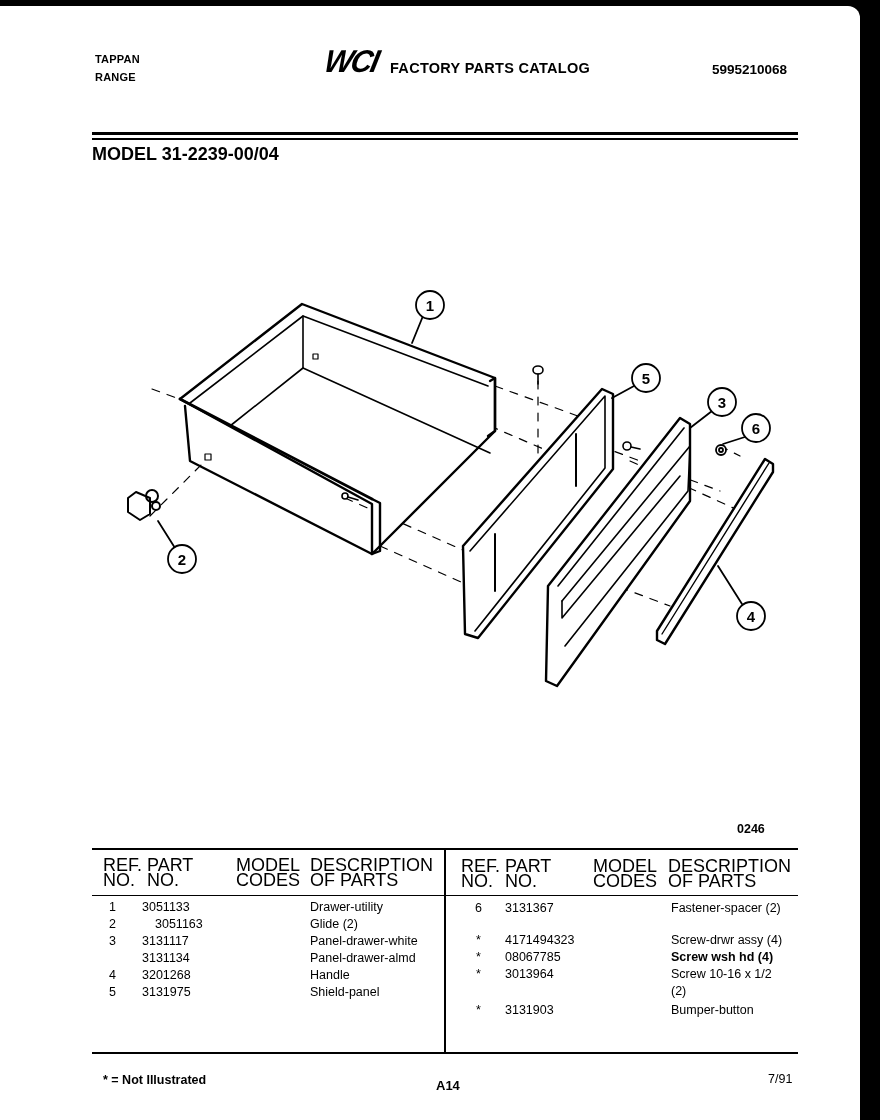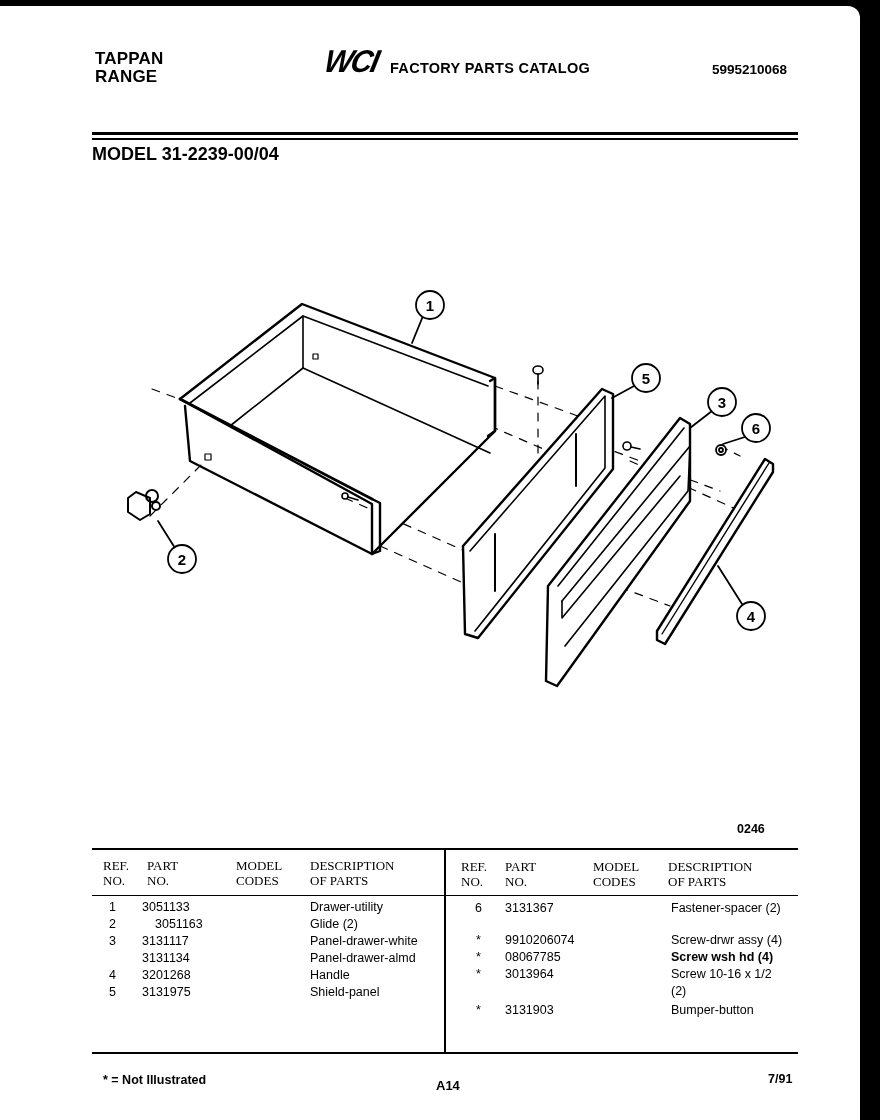--- a/index.html
+++ b/index.html
@@ -5,38 +5,38 @@
     html, body { margin: 0; padding: 0; }
     body {
       width: 880px; height: 1120px; background: #000; position: relative; overflow: hidden;
       font-family: "Liberation Sans", sans-serif; color: #000;
     }
     .page {
       position: absolute; left: 0; top: 6px; width: 860px; height: 1114px;
       background: #fff; border-top-right-radius: 12px;
     }
     .abs { position: absolute; }
-    .hdr-left { left: 95px; top: 44px; font-size: 17px; font-weight: bold; line-height: 18px; letter-spacing: 0.2px; }
+    .hdr-left { left: 95px; top: 44px; font-size: 11px; font-weight: bold; line-height: 18px; letter-spacing: 0.2px; }
     .logo { left: 325px; top: 40px; font-size: 30px; font-weight: 900; font-style: italic; letter-spacing: -2px; transform: skewX(-12deg) scaleY(1.05); line-height: 30px; }
     .catalog-title { left: 390px; top: 54px; font-size: 14.5px; font-weight: bold; letter-spacing: 0.3px; }
     .catalog-no { left: 712px; top: 56px; font-size: 13.5px; font-weight: bold; }
     .rule-thick { left: 92px; top: 126px; width: 706px; height: 3px; background: #000; }
     .rule-thin { left: 92px; top: 132px; width: 706px; height: 2px; background: #000; }
     .model { left: 92px; top: 138px; font-size: 18px; font-weight: bold; }
     .diagram { left: 110px; top: 270px; width: 700px; height: 430px; }
     .fig-no { left: 737px; top: 816px; font-size: 12.5px; font-weight: bold; }
     .tbl-top { left: 92px; top: 842px; width: 706px; height: 2px; background: #000; }
     .tbl-hdr-line { left: 92px; top: 889px; width: 706px; height: 1px; background: #000; }
     .tbl-bottom { left: 92px; top: 1046px; width: 706px; height: 2px; background: #000; }
     .tbl-div { left: 444px; top: 843px; width: 2px; height: 204px; background: #000; }
-    .th { font-size: 13px; line-height: 15px; font-family: Liberation Serif, serif; }
+    .th { font-size: 18px; line-height: 15px; }
     .td { font-size: 12.5px; line-height: 17px; }
     .foot-note { left: 103px; top: 1067px; font-size: 12.5px; font-weight: bold; }
     .page-no { left: 436px; top: 1072px; font-size: 13px; font-weight: bold; }
-    .date { left: 768px; top: 1066px; font-size: 12.5px; font-weight: bold; }
+    .date { left: 768px; top: 1066px; font-size: 12.5px; font-weight: normal; }
   </style>
 </head>
 <body>
 
 <div class="page">
 
   <div class="abs hdr-left">
     <div>TAPPAN</div>
     <div>RANGE</div>
   </div>
@@ -209,21 +209,21 @@
 
   <div class="abs td" style="left:109px; top:978px;"><span>5</span></div>
   <div class="abs td" style="left:142px; top:978px;">3131975</div>
   <div class="abs td" style="left:310px; top:978px;">Shield-panel</div>
 
   <div class="abs td" style="left:475px; top:894px;"><span>6</span></div>
   <div class="abs td" style="left:505px; top:894px;">3131367</div>
   <div class="abs td" style="left:671px; top:894px;">Fastener-spacer (2)</div>
 
   <div class="abs td" style="left:476px; top:926px;"><span>*</span></div>
-  <div class="abs td" style="left:505px; top:926px;">9910206074</div>
+  <div class="abs td" style="left:505px; top:926px;">4171494323</div>
   <div class="abs td" style="left:671px; top:926px;text-align:right;">Screw-drwr assy (4)</div>
 
   <div class="abs td" style="left:476px; top:943px;"><span>*</span></div>
   <div class="abs td" style="left:505px; top:943px;">08067785</div>
   <div class="abs td" style="left:671px; top:943px;font-weight:bold;">Screw wsh hd (4)</div>
 
   <div class="abs td" style="left:476px; top:960px;"><span>*</span></div>
   <div class="abs td" style="left:505px; top:960px;">3013964</div>
   <div class="abs td" style="left:671px; top:960px;text-align:center;">Screw 10-16 x 1/2</div>
   <div class="abs td" style="left:671px; top:977px;">(2)</div>

